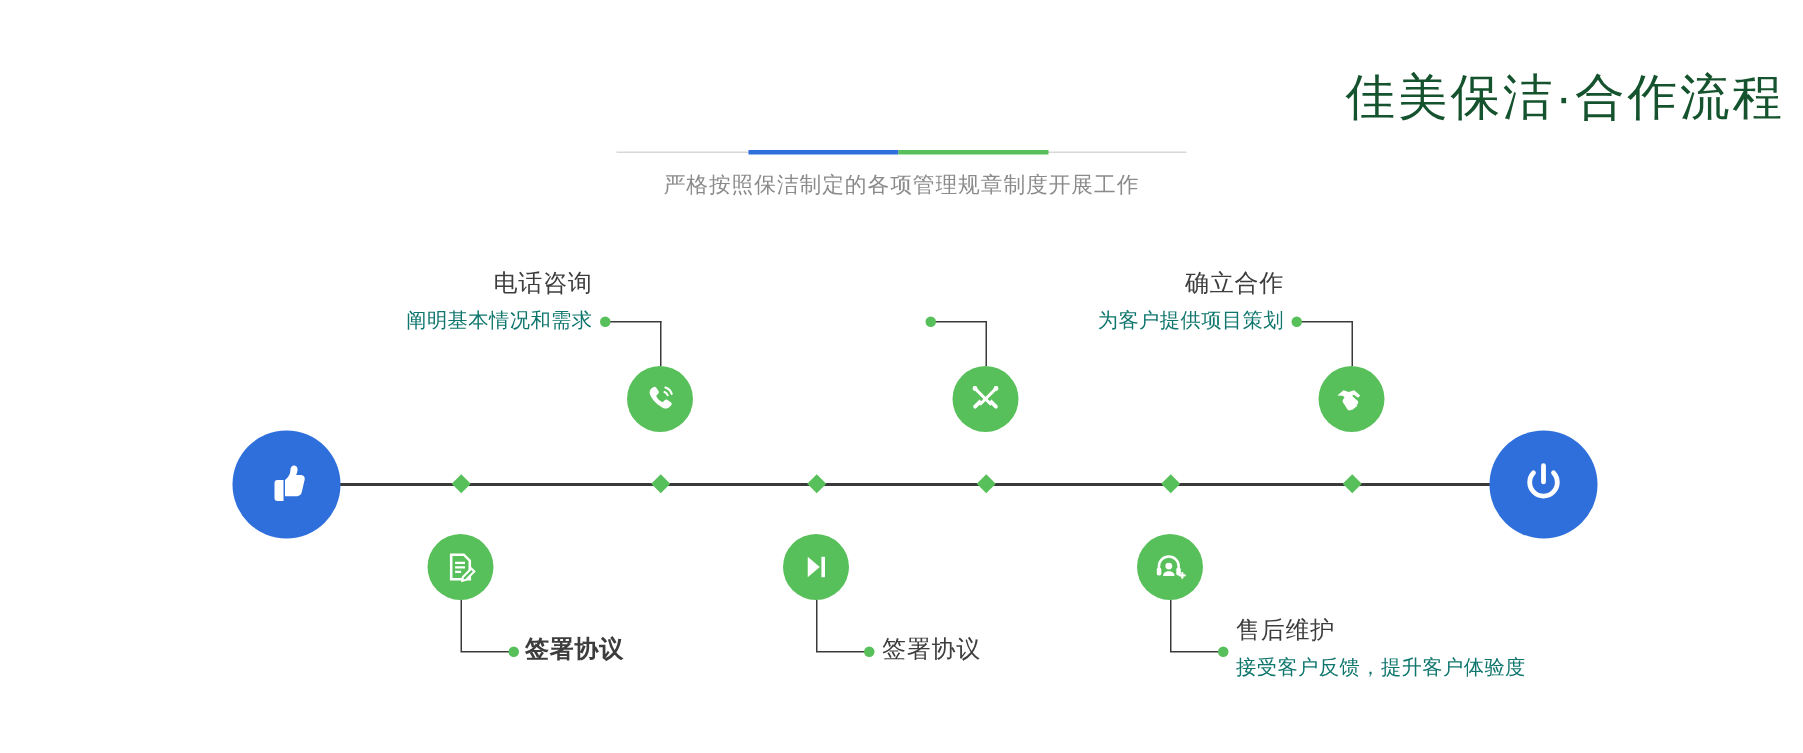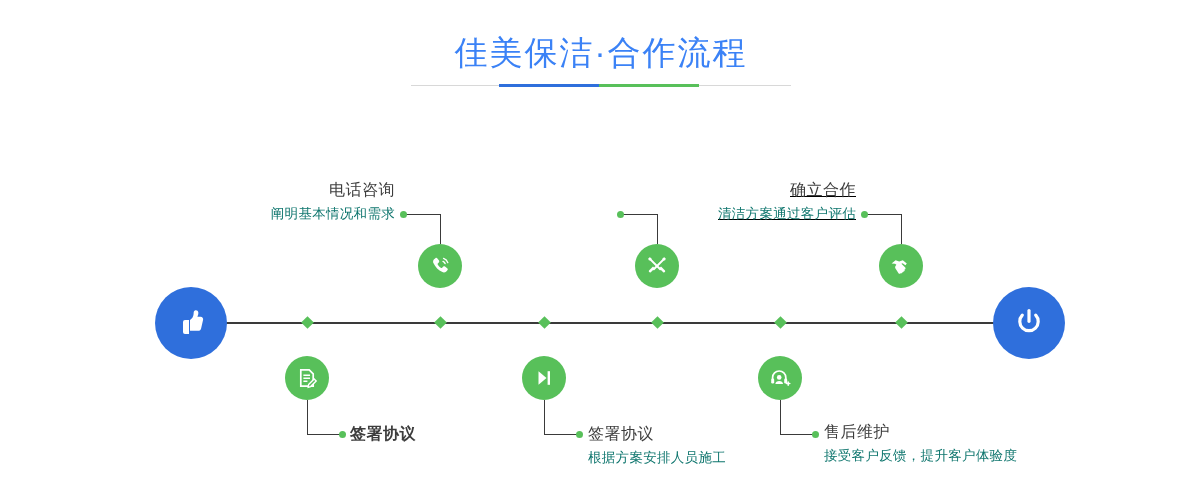--- a/index.html
+++ b/index.html
@@ -16,25 +16,26 @@
   
   .header {
     position: absolute;
     left: 0;
     top: 30px;
     width: 1202px;
     text-align: center;
   }
   .title {
     font-size: 33px;
-    color: #3b82f6;
+    color: #14532d;
     letter-spacing: 2px;
     font-weight: normal;
     line-height: 46px;
-    margin: 0;
+    margin: 12px;
+    text-align: right;
   }
   .rule-wrap {
     position: relative;
     width: 380px;
     height: 3px;
     margin: 8px auto 0 auto;
   }
   .rule-base {
     position: absolute;
     left: 0; top: 1px;
@@ -158,20 +159,21 @@
 </head>
 <body>
 
 <div class="header">
   <h1 class="title">佳美保洁·合作流程</h1>
   <div class="rule-wrap">
     <div class="rule-base"></div>
     <div class="rule-blue"></div>
     <div class="rule-green"></div>
   </div>
+  <p class="subtitle">严格按照保洁制定的各项管理规章制度开展工作</p>
 </div>
 
 <div class="diagram">
 
   <div class="axis"></div>
 
   <div class="endpoint left">
     <span>
       <svg width="36" height="36" viewBox="0 0 36 36">
         <path fill="#ffffff" d="M12 15h4v14h-4a2 2 0 0 1-2-2V17a2 2 0 0 1 2-2z"></path>
@@ -252,52 +254,51 @@
         <path fill="#ffffff" d="M6.5 5.2l8 6.8-8 6.8z"></path>
         <rect fill="#ffffff" x="15.6" y="5.2" width="2.4" height="13.6"></rect>
       </svg>
     </span>
   </div>
   <div class="conn-v" style="left:544px; top:248px; height:34px;"></div>
   <div class="conn-h" style="left:544px; top:282px; width:35px;"></div>
   <div class="dot" style="left:576px; top:279px;"></div>
   <div class="label align-left" style="left:588px; top:271px; width:330px;">
     <div class="lab-title">签署协议</div>
-    <div class="lab-desc">根据方案安排人员施工</div>
   </div>
 
   <div class="node" style="left:879px; top:92px;">
     <span>
       <svg width="24" height="24" viewBox="0 0 24 24">
         <path fill="#ffffff" d="M2.6 9.6l4-3.4 3.6 1.2 3.6-1.2 4 3.4-1.4 1.6-2.8-2-1.2.6 3.6 3.4c.7.7.7 1.7 0 2.3-.5.5-1.3.6-1.9.2l.2.2c.6.6.6 1.5 0 2.1s-1.5.6-2.1 0l-.2-.2c.2.6 0 1.2-.5 1.6-.6.5-1.5.4-2-.2L6.8 15c-.8-.8-.9-2-.3-2.9l.9-1.3-1.4-1z"></path>
         <path fill="none" stroke="#ffffff" stroke-width="1.3" d="M11 17.2l1.8 1.8M13.4 15l2 2"></path>
       </svg>
     </span>
   </div>
   <div class="conn-v" style="left:901px; top:62px; height:30px;"></div>
   <div class="conn-h" style="left:867px; top:62px; width:35px;"></div>
   <div class="dot" style="left:861px; top:59px;"></div>
-  <div class="label align-right" style="left:540px; top:27px; width:316px;text-decoration:underline;">
+  <div class="label align-right" style="left:540px; top:27px; width:316px;">
     <div class="lab-title">确立合作</div>
-    <div class="lab-desc">清洁方案通过客户评估</div>
+    <div class="lab-desc">为客户提供项目策划</div>
   </div>
 
   <div class="node" style="left:758px; top:204px;">
     <span>
       <svg width="24" height="24" viewBox="0 0 24 24">
         <path fill="none" stroke="#ffffff" stroke-width="1.7" d="M4.6 13.4v-1.8a6.6 6.6 0 0 1 13.2 0v1.8"></path>
         <rect fill="#ffffff" x="3.2" y="12.4" width="3" height="5.2" rx="1.3"></rect>
         <rect fill="#ffffff" x="16.2" y="12.4" width="3" height="5.2" rx="1.3"></rect>
         <circle fill="#ffffff" cx="11.2" cy="11.4" r="2.3"></circle>
         <path fill="#ffffff" d="M7.4 18c0-2 1.7-3.1 3.8-3.1s3.8 1.1 3.8 3.1z"></path>
         <path fill="none" stroke="#ffffff" stroke-width="1.5" stroke-linecap="round" d="M18.6 17.6h3.2M20.2 16v3.2"></path>
       </svg>
     </span>
   </div>
   <div class="conn-v" style="left:780px; top:248px; height:34px;"></div>
   <div class="conn-h" style="left:780px; top:282px; width:35px;"></div>
   <div class="dot" style="left:812px; top:279px;"></div>
-  <div class="label align-left" style="left:824px; top:270px; width:370px;font-family:Liberation Mono, monospace;">
+  <div class="label align-left" style="left:824px; top:258px; width:370px;">
     <div class="lab-title">售后维护</div>
     <div class="lab-desc">接受客户反馈，提升客户体验度</div>
   </div>
 
 </div>
 
 </body></html>

